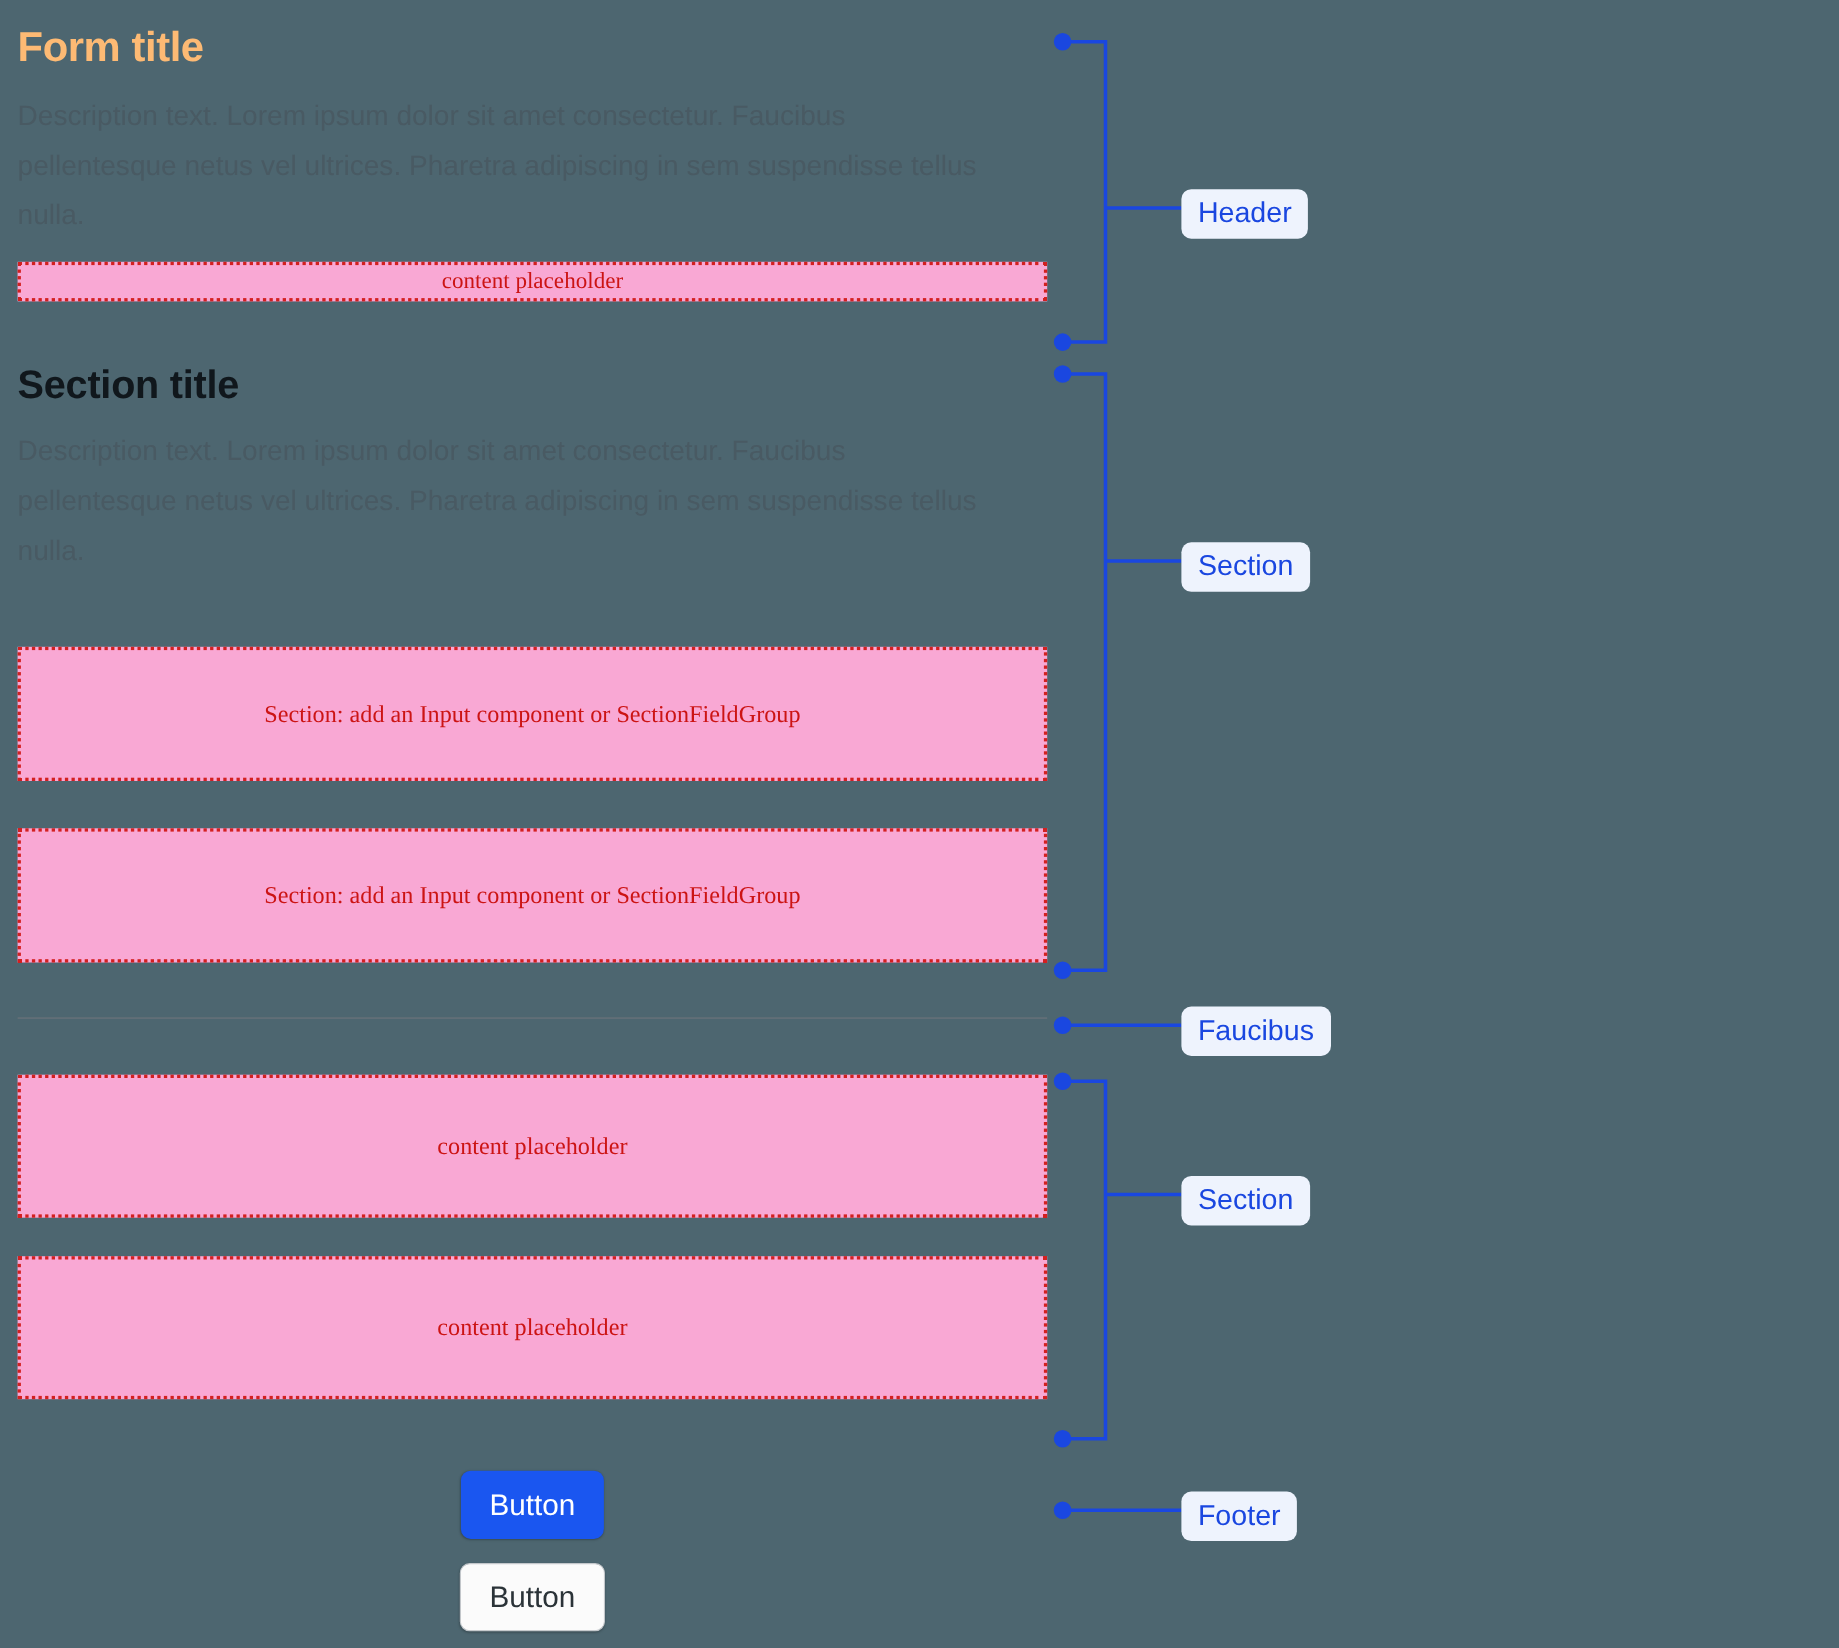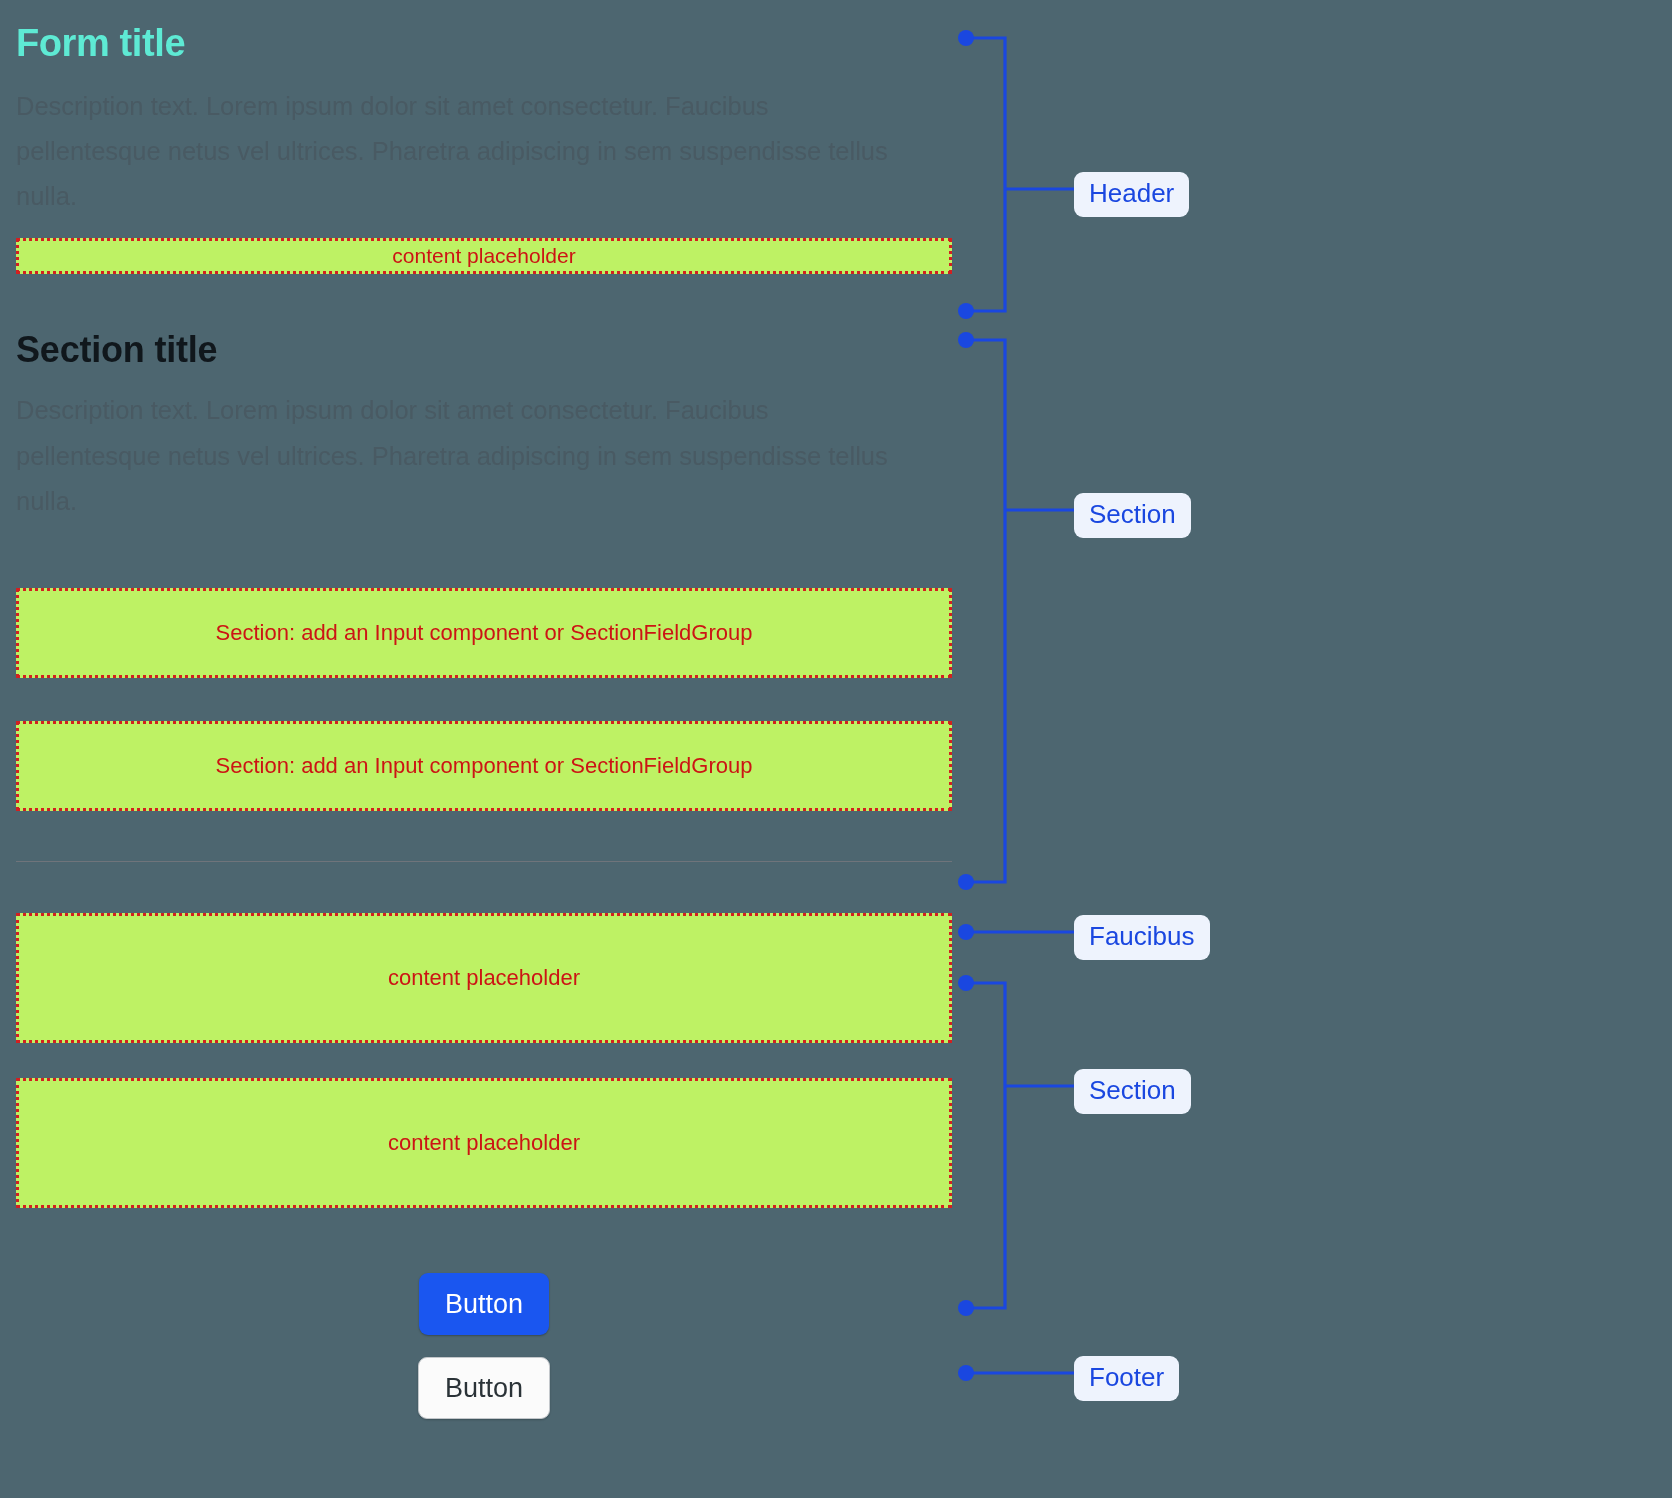--- a/index.html
+++ b/index.html
@@ -26,21 +26,21 @@
   #form-column {
     position: absolute;
     left: 16px;
     top: 0;
     width: 936px;
   }
 
   .form-title {
     font-size: 38px;
     font-weight: bold;
-    color: #5eead4;
+    color: #fdba74;
     letter-spacing: -0.4px;
     margin: 22px 0 0 0;
     line-height: 1.15;
   }
 
   .section-title {
     font-size: 36px;
     font-weight: bold;
     color: #10171c;
     letter-spacing: -0.2px;
@@ -53,31 +53,31 @@
     color: #495a63;
     line-height: 1.78;
     margin: 18px 0 0 0;
     max-width: 900px;
   }
 
   
   .placeholder {
     box-sizing: border-box;
     border: 3px dotted #d32020;
-    background: #bef264;
+    background: #f9a8d4;
     color: #cc1414;
-    font-family: Liberation Sans, sans-serif;
+    font-family: Liberation Serif, serif;
     font-size: 22px;
     display: flex;
     align-items: center;
     justify-content: center;
     text-align: left;
   }
   .ph-slim  { height: 36px;  font-size: 21px; }
-  .ph-tall  { height: 90px; }
+  .ph-tall  { height: 122px; }
   .ph-mid   { height: 130px; }
 
   
   .separator-rule {
     height: 1px;
     background: #8d7f85;
     opacity: .55;
     width: 100%;
   }
 

